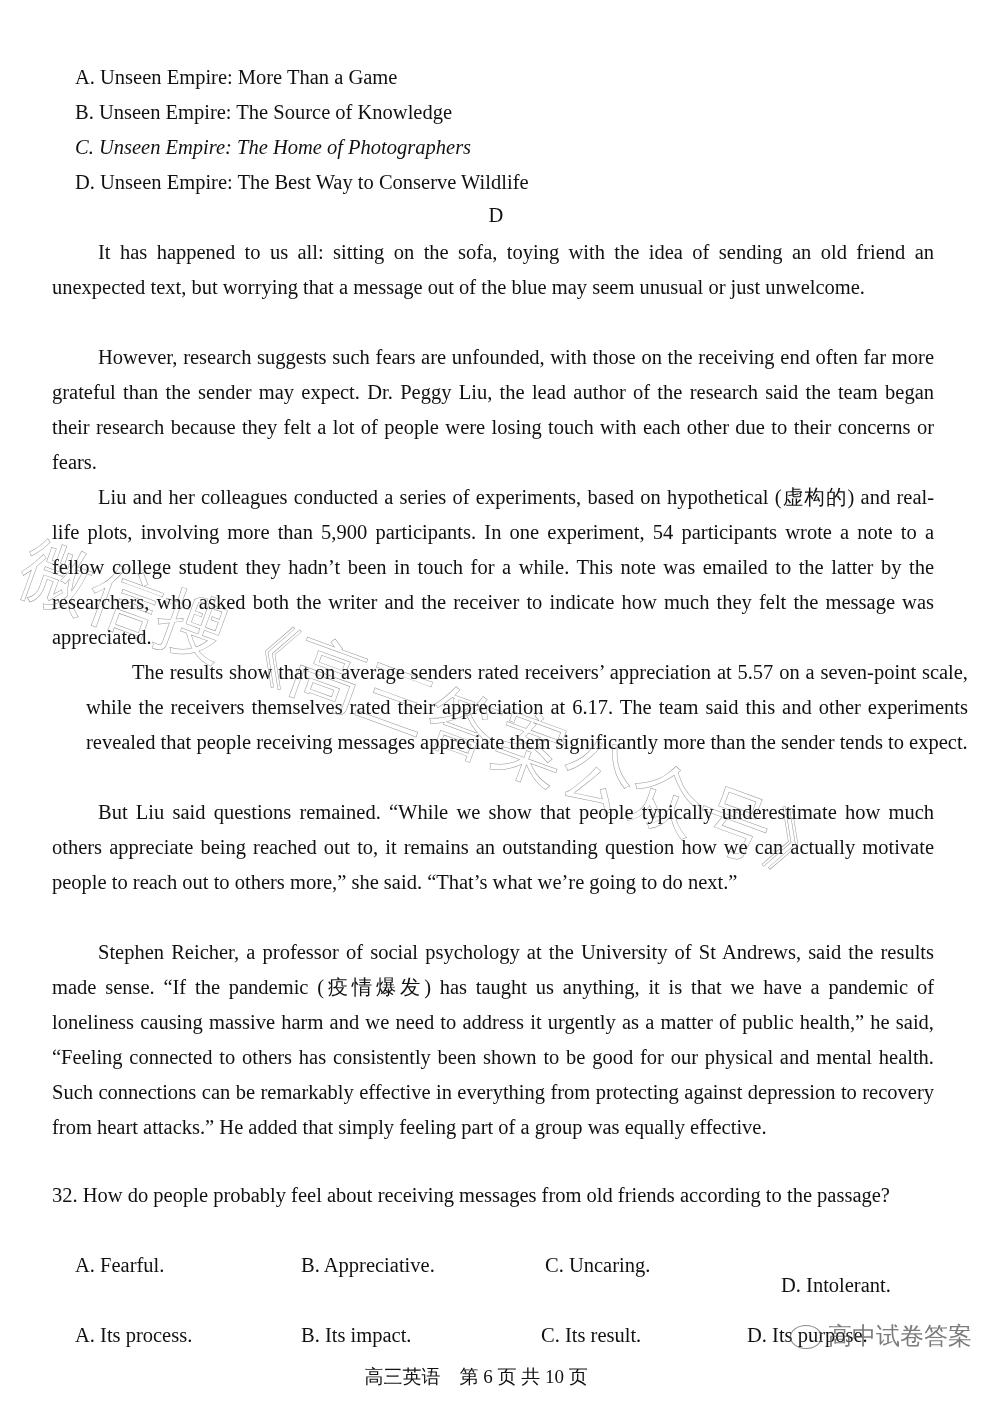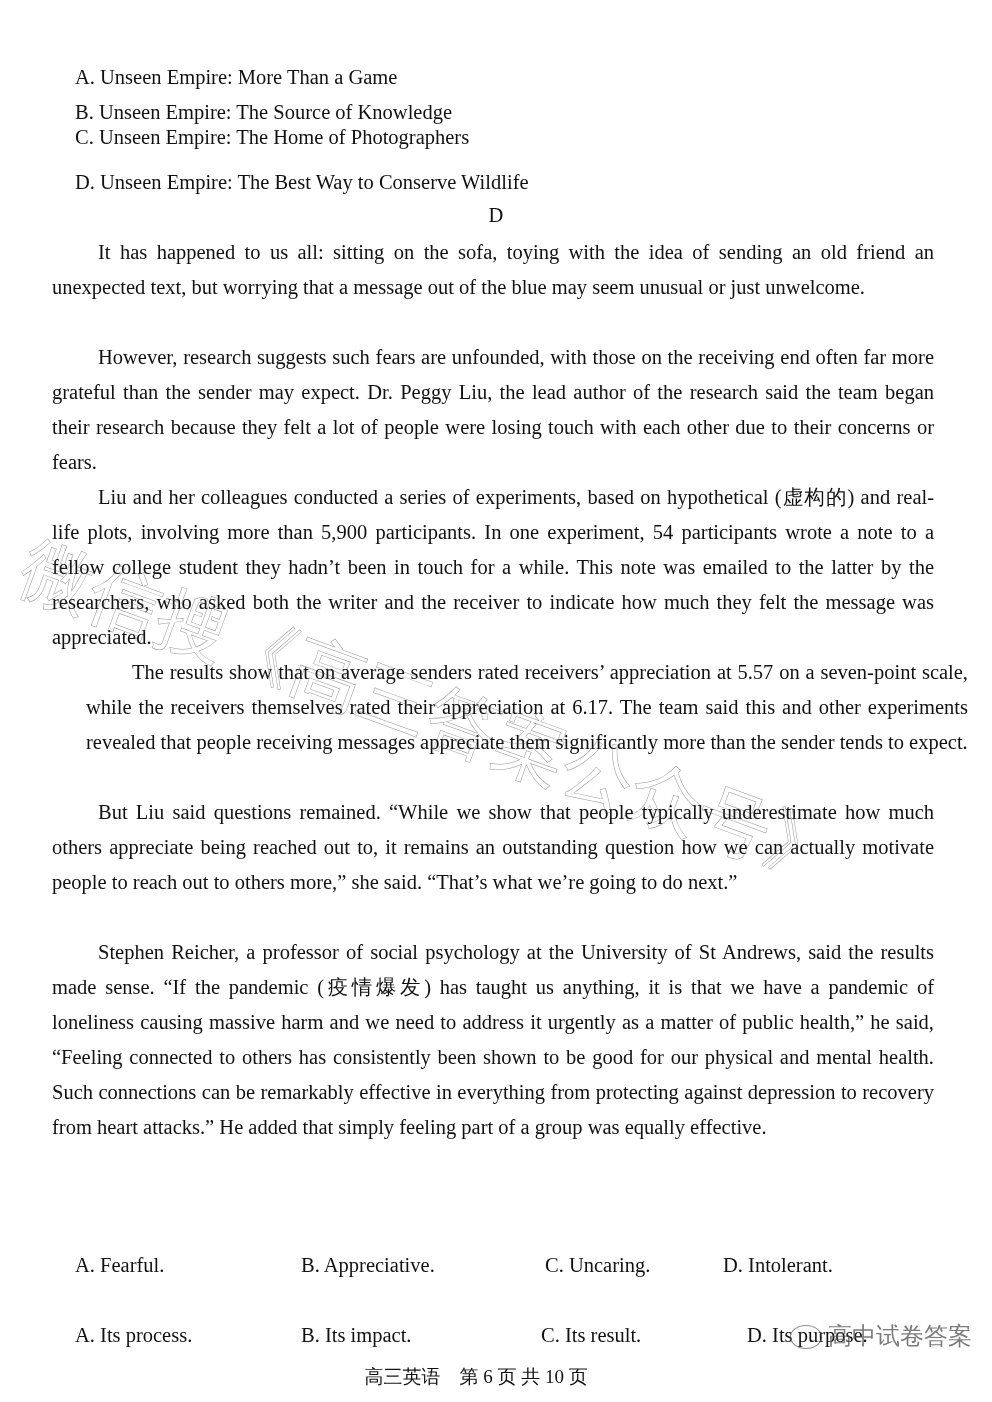--- a/index.html
+++ b/index.html
@@ -23,37 +23,38 @@
   .wm-logo .icon { display:inline-block; width:30px; height:22px; border:1.5px solid rgba(90,90,90,0.7);
                    border-radius:50%; vertical-align:middle; margin-right:6px; }
 </style>
 </head>
 <body>
 
 <div class="page">
 
   <div class="line opt" style="top:60px;">A. Unseen Empire: More Than a Game</div>
   <div class="line opt" style="top:95px;">B. Unseen Empire: The Source of Knowledge</div>
-  <div class="line opt" style="top:120px;">C. Unseen Empire: The Home of Photographers</div>
+  <div class="line opt" style="top:130px;font-style:italic;">C. Unseen Empire: The Home of Photographers</div>
   <div class="line opt" style="top:165px;">D. Unseen Empire: The Best Way to Conserve Wildlife</div>
 
   <div class="section-label">D</div>
 
   <div class="para" style="top:235px;">It has happened to us all: sitting on the sofa, toying with the idea of sending an old friend an unexpected text, but worrying that a message out of the blue may seem unusual or just unwelcome.</div>
   <div class="para" style="top:340px;">However, research suggests such fears are unfounded, with those on the receiving end often far more grateful than the sender may expect. Dr. Peggy Liu, the lead author of the research said the team began their research because they felt a lot of people were losing touch with each other due to their concerns or fears.</div>
   <div class="para" style="top:480px;">Liu and her colleagues conducted a series of experiments, based on hypothetical (虚构的) and real-life plots, involving more than 5,900 participants. In one experiment, 54 participants wrote a note to a fellow college student they hadn’t been in touch for a while. This note was emailed to the latter by the researchers, who asked both the writer and the receiver to indicate how much they felt the message was appreciated.</div>
   <div class="para" style="top:655px;margin-left:34px;">The results show that on average senders rated receivers’ appreciation at 5.57 on a seven-point scale, while the receivers themselves rated their appreciation at 6.17. The team said this and other experiments revealed that people receiving messages appreciate them significantly more than the sender tends to expect.</div>
   <div class="para" style="top:795px;">But Liu said questions remained. “While we show that people typically underestimate how much others appreciate being reached out to, it remains an outstanding question how we can actually motivate people to reach out to others more,” she said. “That’s what we’re going to do next.”</div>
   <div class="para" style="top:935px;">Stephen Reicher, a professor of social psychology at the University of St Andrews, said the results made sense. “If the pandemic (疫情爆发) has taught us anything, it is that we have a pandemic of loneliness causing massive harm and we need to address it urgently as a matter of public health,” he said, “Feeling connected to others has consistently been shown to be good for our physical and mental health. Such connections can be remarkably effective in everything from protecting against depression to recovery from heart attacks.” He added that simply feeling part of a group was equally effective.</div>
 
+  <div class="q32">32.  How do people probably feel about receiving messages from old friends according to the passage?</div>
   <div class="optrow" style="top:1248px;">
     <span style="left:0px;">A. Fearful.</span>
     <span style="left:226px;">B. Appreciative.</span>
     <span style="left:470px;">C. Uncaring.</span>
-    <span style="left:648px;">D. Intolerant.</span>
+    <span style="left:706px;margin-top:20px;">D. Intolerant.</span>
   </div>
 
   <div class="optrow" style="top:1318px;">
     <span style="left:0px;">A. Its process.</span>
     <span style="left:226px;">B. Its impact.</span>
     <span style="left:466px;">C. Its result.</span>
     <span style="left:672px;">D. Its purpose.</span>
   </div>
 
   <div class="watermark" style="left:40px; top:520px; font-size:72px; transform:rotate(20deg); transform-origin:left top; white-space:nowrap;">微信搜《高三答案公众号》</div>

